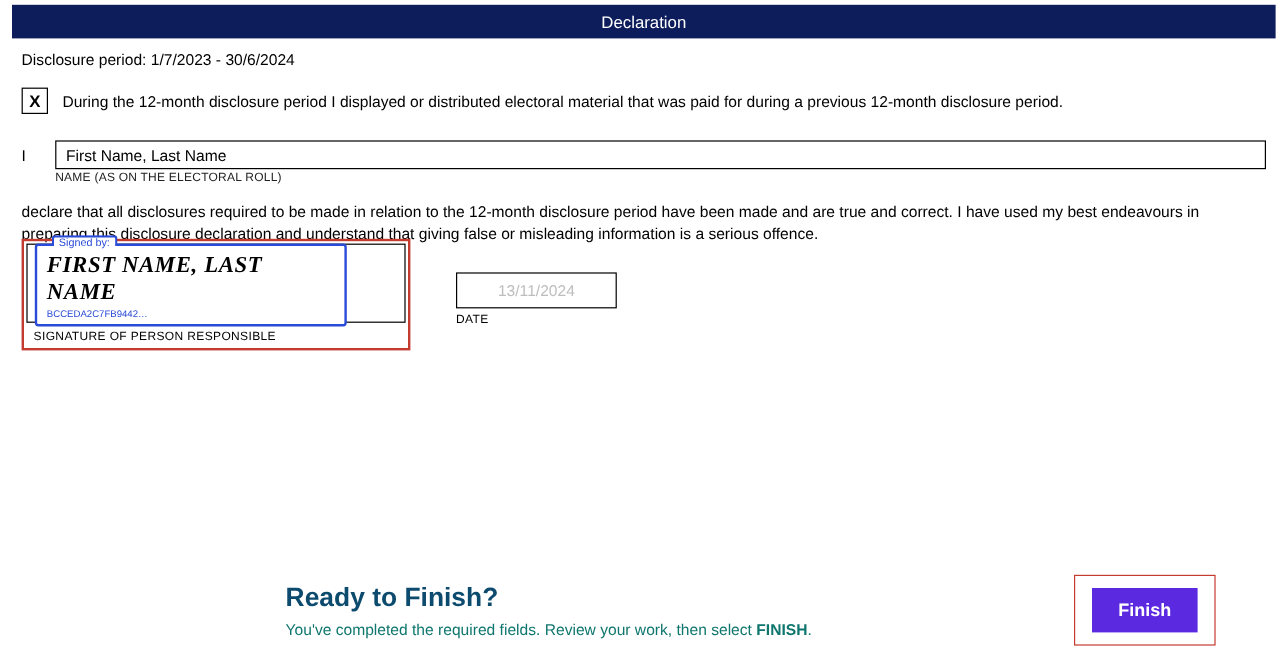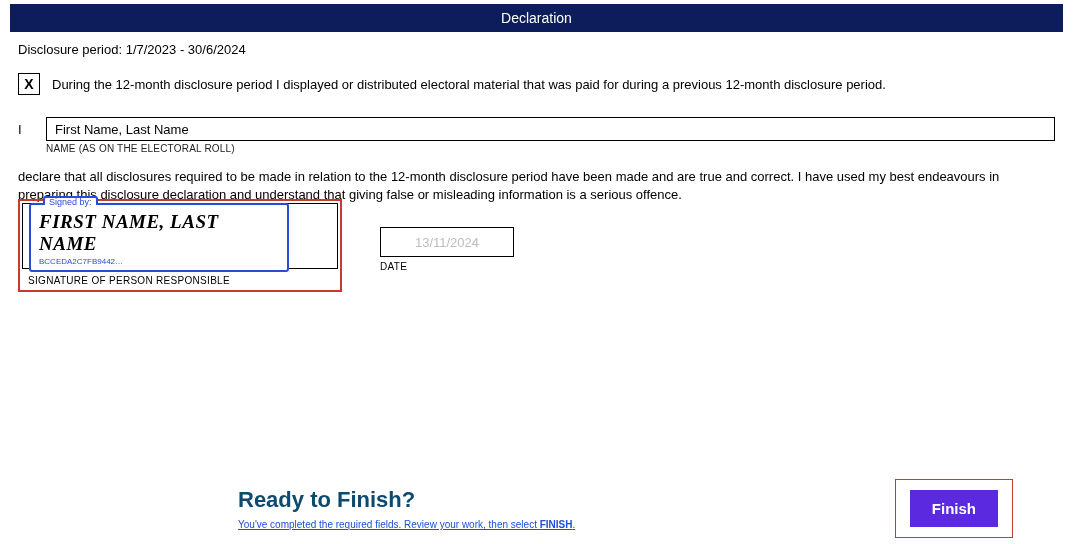--- a/index.html
+++ b/index.html
@@ -162,23 +162,22 @@
     align-items: center;
     justify-content: space-between;
   }
   .footer-left { display:flex; flex-direction: column; gap:6px; }
   .footer-title {
     font-size: 22px;
     font-weight: 800;
     color: #0c4a6e;
   }
   .footer-sub {
-    font-size: 10px;
-    color: #1d4ed8;
-    text-decoration: underline;
+    font-size: 13px;
+    color: #0f766e;
   }
   .finish-wrap {
     border: 1.5px solid #c43b2f;
     padding: 10px 14px;
   }
   .finish-btn {
     background: #5b29e0;
     color: #fff;
     border: none;
     font-weight: bold;

